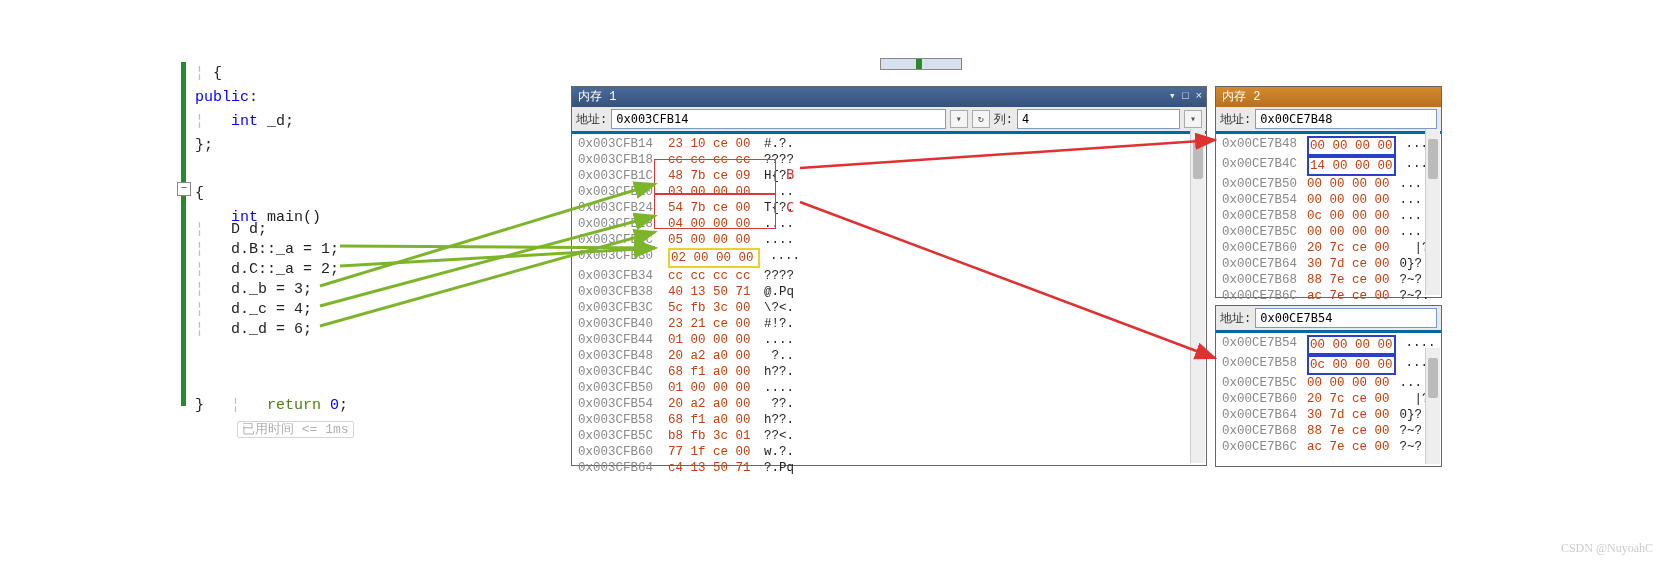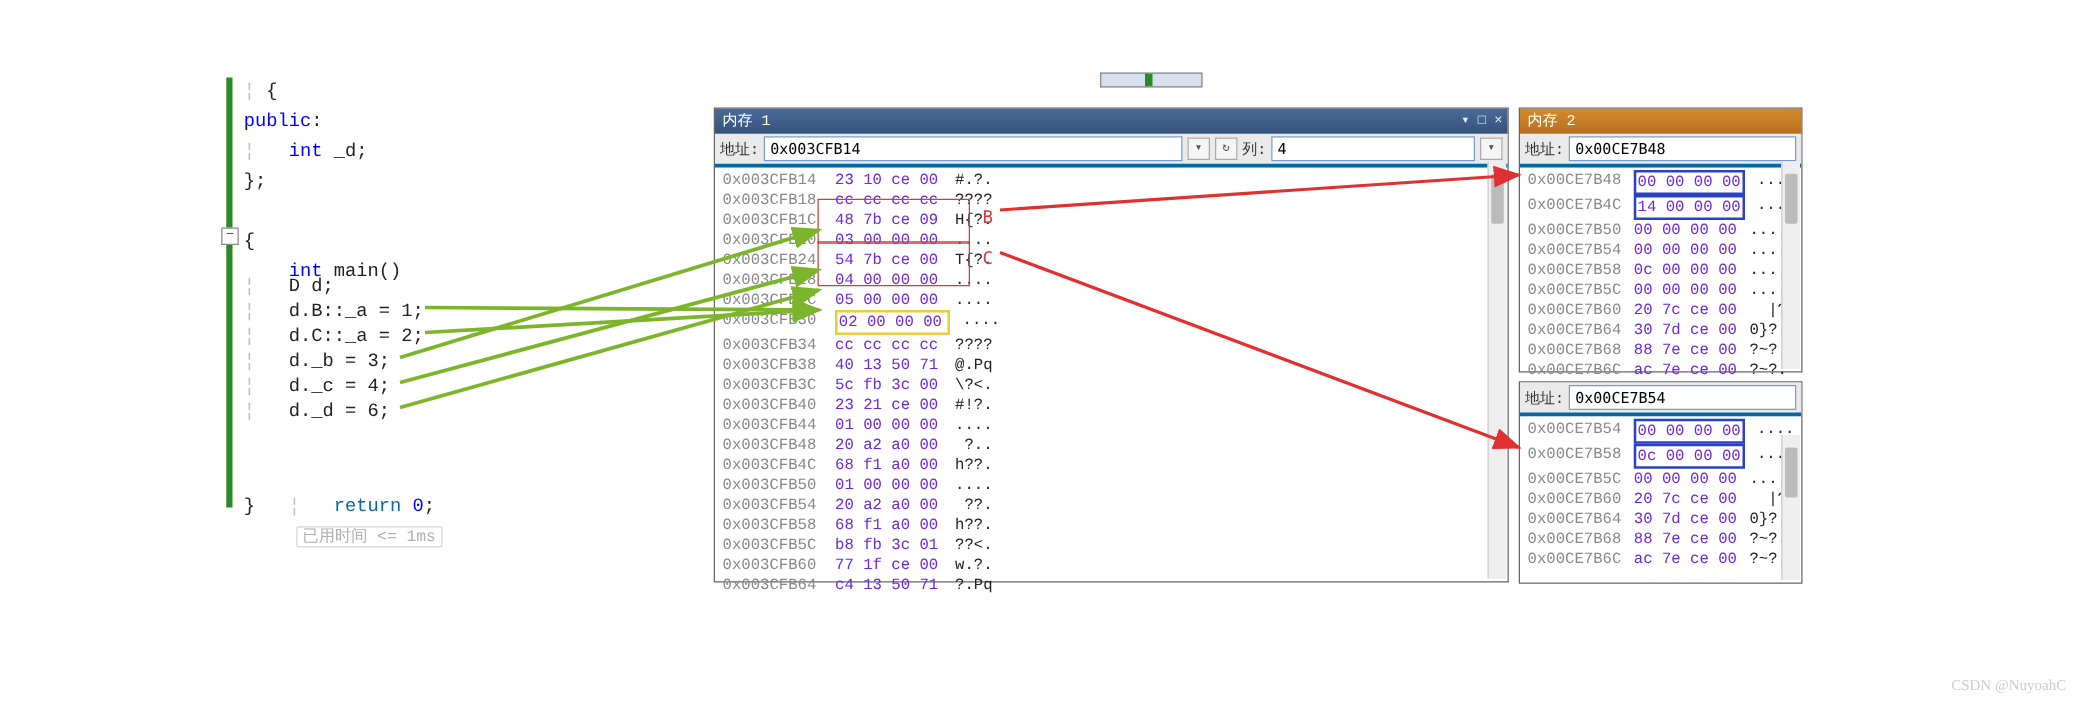--- a/index.html
+++ b/index.html
@@ -31,21 +31,21 @@
   }
   .code-line {
     position: absolute;
     left: 0;
     white-space: pre;
   }
   .code-line .guide {
     color: #c0c0c0;
   }
   .kw-blue { color: #0000ff; }
-  .kw-return { color: #0369a1; }
+  .kw-return { color: #4d7c0f; }
   .txt { color: #222; }
   .time-hint {
     color: #b0b0b0;
     border: 1px solid #d4d4d4;
     border-radius: 2px;
     padding: 0 4px;
     font-size: 13px;
     margin-left: 6px;
   }
   .gutter-minus {
@@ -127,21 +127,21 @@
   .mem-body {
     padding: 2px 6px;
     line-height: 16px;
     font-size: 12.5px;
   }
   .mem-row {
     display: flex;
     gap: 10px;
   }
   .mem-row .addr { color: #888; width: 80px; }
-  .mem-row .hex  { color: #6d28d9; width: 86px; white-space: pre; }
+  .mem-row .hex  { color: #c2410c; width: 86px; white-space: pre; }
   .mem-row .asc  { color: #222; width: 40px; white-space: pre; }
   .hex.box-yellow { border: 2px solid #e8d030; padding: 0 1px; }
   .hex.box-blue { border: 2px solid #2a40c9; padding: 0 1px; }
 
   .red-label {
     position: absolute;
     color: #d43a3a;
     font-size: 14px;
     font-family: Consolas, monospace;
   }

